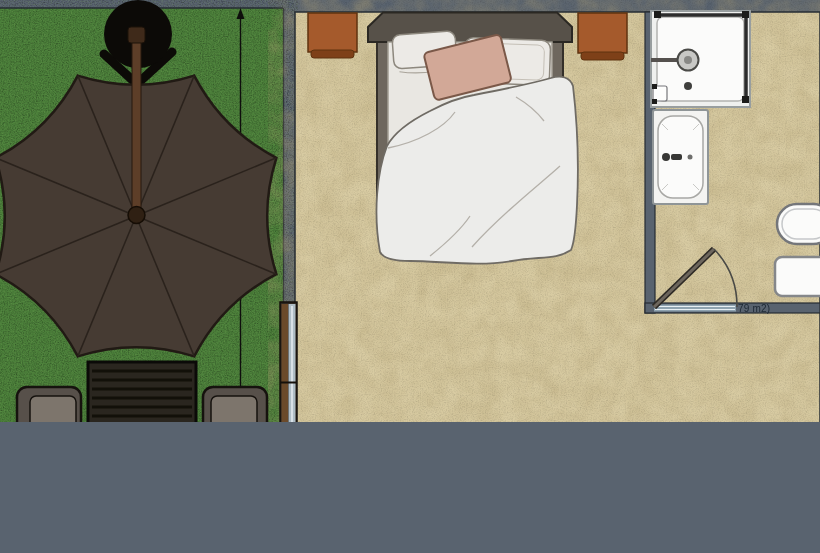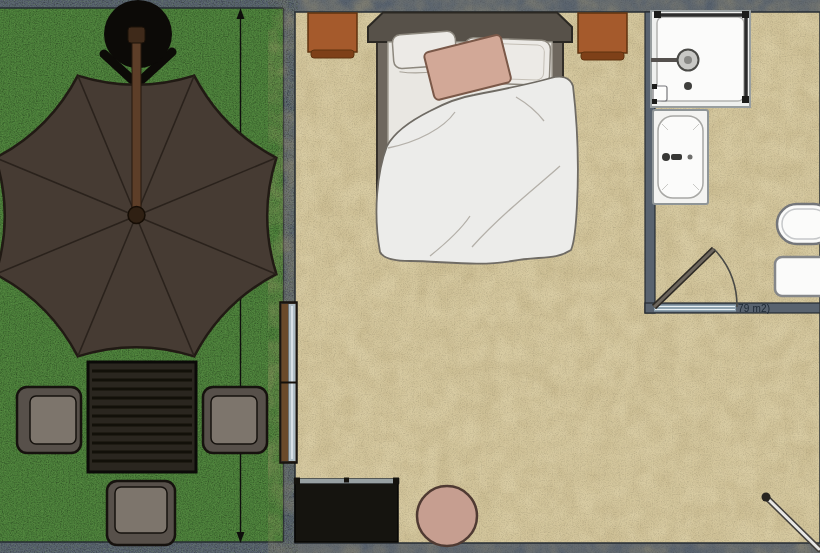--- a/index.html
+++ b/index.html
@@ -1,16 +1,16 @@
 <!DOCTYPE html>
 <html><head>
 <meta charset="utf-8">
 <style>
   html,body{margin:0;padding:0;background:#59636f;}
-  #stage{width:820px;height:553px;overflow:hidden;position:relative;text-decoration:underline;}
+  #stage{width:820px;height:422px;overflow:hidden;position:relative;text-decoration:underline;}
   svg{display:block;}
   .plan-label{font-family:"Liberation Sans",sans-serif;font-size:10px;letter-spacing:0.2px;}
 </style>
 </head>
 <body>
 
 <div id="stage">
 <svg width="820" height="553" viewBox="0 0 820 553" xmlns="http://www.w3.org/2000/svg">
 
   <defs>

